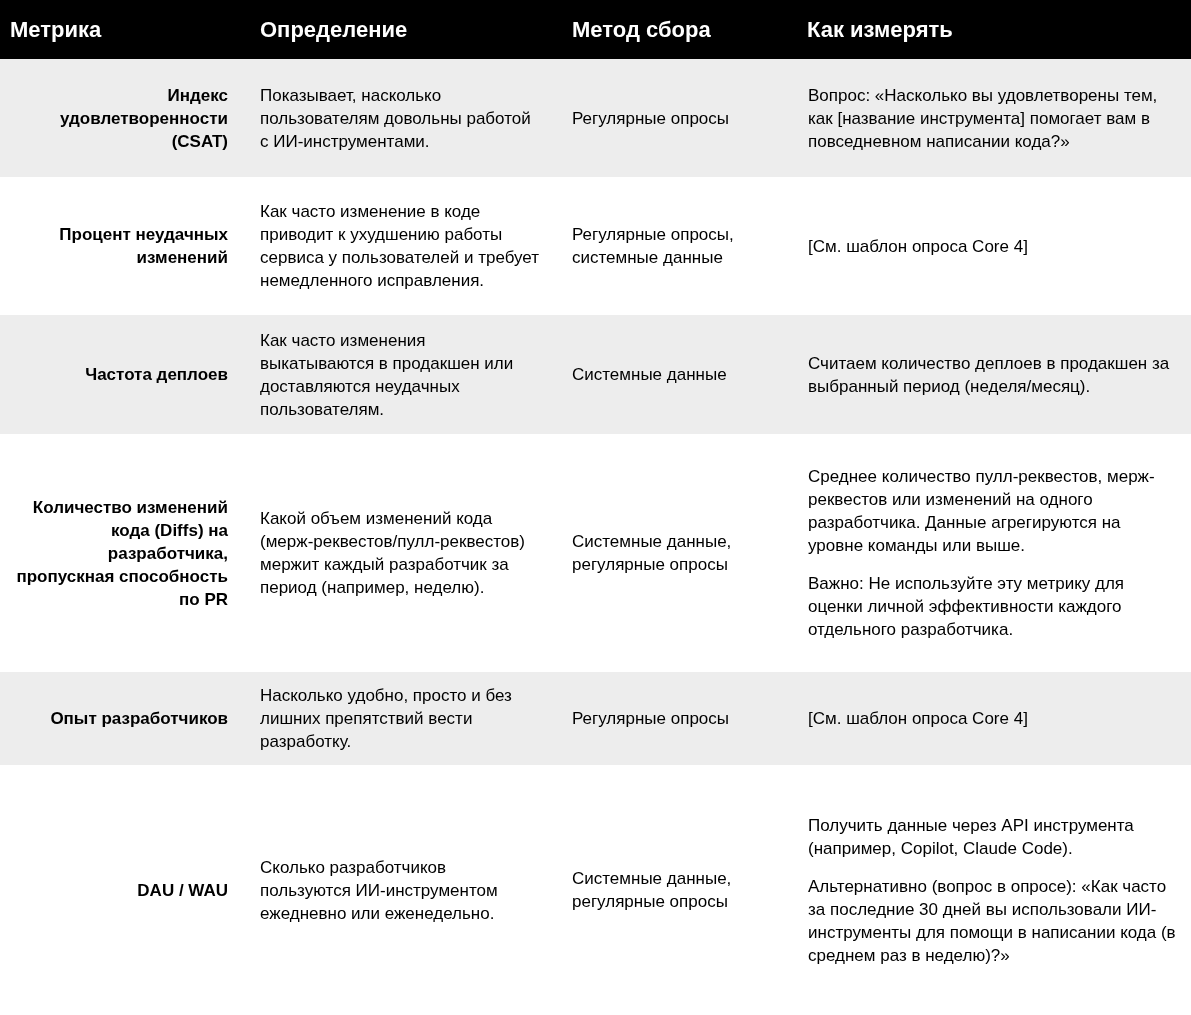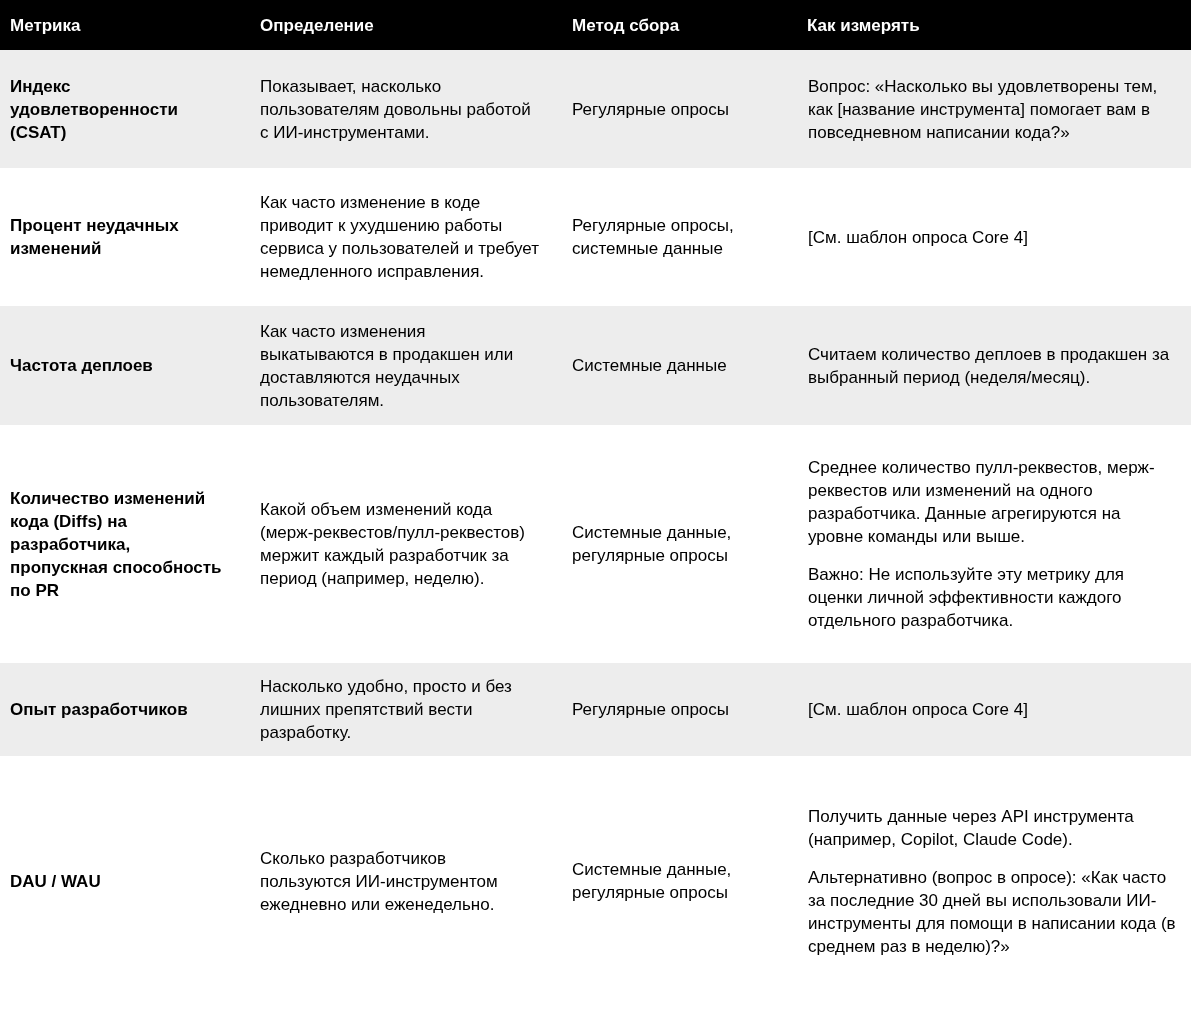--- a/index.html
+++ b/index.html
@@ -22,24 +22,24 @@
     table-layout: fixed;
   }
   col.c-metric     { width: 250px; }
   col.c-definition { width: 312px; }
   col.c-method     { width: 235px; }
   col.c-measure    { width: 394px; }
 
   thead th {
     background: var(--header-bg);
     color: var(--header-text);
-    font-size: 17px;
+    font-size: 22px;
     font-weight: 700;
     text-align: left;
-    height: 50px;
+    height: 59px;
     padding: 0 20px 0 10px;
     vertical-align: middle;
     line-height: 23px;
   }
   tbody td {
     font-size: 17px;
     line-height: 23px;
     vertical-align: middle;
     padding: 12px 22px 12px 10px;
     overflow-wrap: break-word;
@@ -47,21 +47,21 @@
   }
   tbody td.measure { padding-right: 14px; padding-left: 11px; }
   tbody tr:nth-child(odd)  { background: var(--stripe-bg); }
   tbody tr:nth-child(even) { background: var(--row-bg); }
   tbody tr:nth-child(1) { height: 118px; }
   tbody tr:nth-child(2) { height: 138px; }
   tbody tr:nth-child(3) { height: 119px; }
   tbody tr:nth-child(4) { height: 238px; }
   tbody tr:nth-child(5) { height: 93px;  }
   tbody tr:nth-child(6) { height: 250px; }
-  td.metric { font-weight: 700; }
+  td.metric { font-weight: 700; text-align: right; }
   td p { margin: 0; }
   td p + p { margin-top: 15px; }
 </style>
 </head>
 <body>
 
 <table class="metrics">
   <colgroup>
     <col class="c-metric">
     <col class="c-definition">

